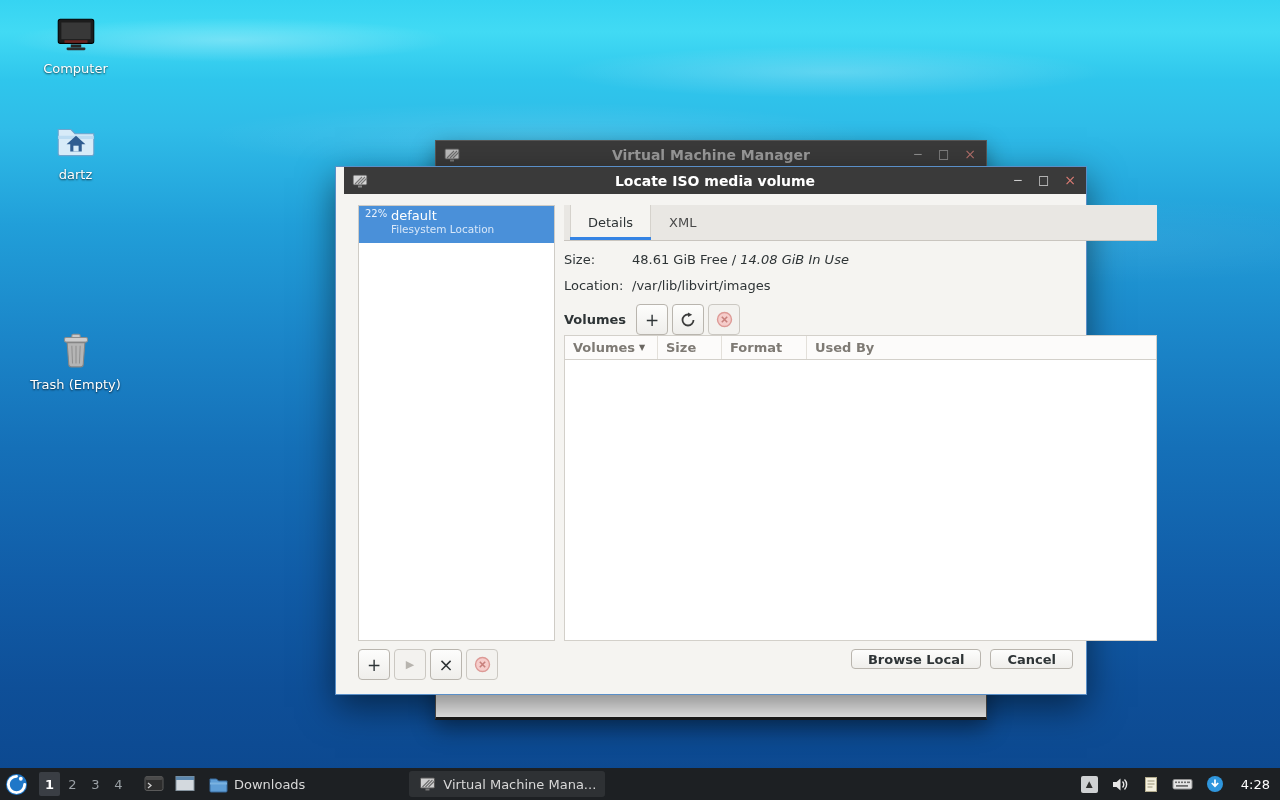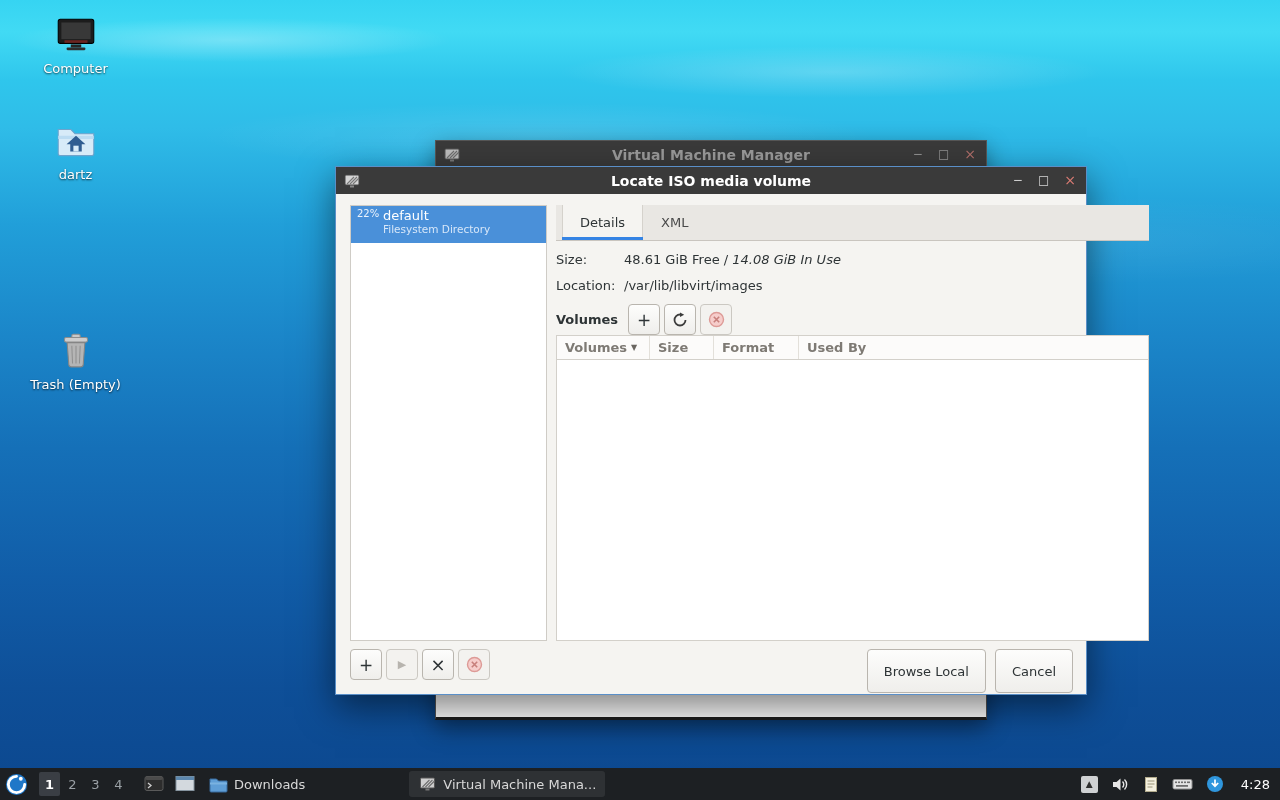--- a/index.html
+++ b/index.html
@@ -38,21 +38,21 @@
   .unfocused .tb-btn { color:#8d8d8d; }
   .unfocused .tb-btn.close { color:#a96a66; }
 
   
   #vmm-window { position:absolute; left:435px; top:140px; width:552px; height:580px;
     background:#fdfdfd; border:1px solid #565656; border-bottom:3px solid #1d1d1d;
     box-shadow:0 8px 22px rgba(0,0,0,.42); }
 
   
   #dialog { position:absolute; left:335px; top:166px; width:752px; height:529px;
-    background:#f5f4f1; border:1px solid #5a8fc8; box-shadow:0 12px 34px rgba(0,0,0,.5); }
+    background:#f5f4f1; border:1px solid #5a8fc8; box-shadow:0 12px 34px rgba(0,0,0,.5);padding-left:8px; }
   .dialog-body { position:relative; height:500px; }
 
   .pool-list { position:absolute; left:14px; top:11px; width:197px; height:436px;
     background:#fff; border:1px solid #cfccc6; overflow:hidden; }
   .pool-item { display:flex; align-items:flex-start; height:37px; padding:2px 6px;
     background:#4a90d9; color:#fff; cursor:pointer; }
   .pool-item .pct { font-size:10px; width:26px; color:#eaf2fc; }
   .pool-item .pool-name { font-size:13px; line-height:15px; }
   .pool-item .pool-type { font-size:10.5px; color:#d7e7f9; }
 
@@ -81,23 +81,23 @@
   .vol-table { position:absolute; left:0; right:0; top:130px; bottom:0;
     border:1px solid #d3d0ca; background:#fff; display:flex; flex-direction:column; }
   .vt-head { display:flex; border-bottom:1px solid #d3d0ca; background:#fcfbfa; }
   .th { padding:4px 8px; font-size:13px; font-weight:bold; color:#7e7a74;
     border-right:1px solid #e3e0da; display:flex; align-items:center; gap:4px; cursor:pointer; }
   .th:last-child { border-right:none; }
   .th .sort { font-size:8px; color:#6a6661; }
   .vt-body { flex:1; background:#fff; }
 
   .footer-btns { position:absolute; right:13px; top:455px; display:flex; gap:9px; }
-  .btn { height:44px; padding:0 16px; display:flex; align-items:center; justify-content:center;
+  .btn { height:20px; padding:0 16px; display:flex; align-items:center; justify-content:center;
     background:linear-gradient(#fdfdfc,#efeeeb); border:1px solid #b9b5ae; border-radius:4px;
-    font-size:13px; color:#2e3436; cursor:pointer; }
+    font-size:13px; color:#2e3436; cursor:pointer;font-weight:bold; }
   .btn.disabled { color:#aba8a2; background:#f3f2ef; border-color:#cbc8c2; cursor:default; }
 
   
   #taskbar { position:absolute; left:0; bottom:0; width:1280px; height:32px;
     background:#1d2023; display:flex; align-items:center; color:#d8d8d8; font-size:13px; }
   .ws { width:21px; height:24px; display:flex; align-items:center; justify-content:center;
     color:#9aa0a5; margin:0 1px; border-radius:2px; cursor:pointer; }
   .ws.active { background:#3a3e44; color:#ffffff; font-weight:bold; }
   .tb-ic { display:flex; align-items:center; cursor:pointer;justify-content:flex-end; }
   .task-btn { display:flex; align-items:center; gap:7px; height:26px; padding:0 10px;
@@ -189,21 +189,21 @@
       </span>
     </div>
 
     <div class="dialog-body">
 
       <div class="pool-list">
         <div class="pool-item">
           <span class="pct">22%</span>
           <span>
             <div class="pool-name">default</div>
-            <div class="pool-type">Filesystem Directory</div>
+            <div class="pool-type">Filesystem Location</div>
           </span>
         </div>
       </div>
 
       <div class="pool-toolbar">
         <span class="tbtn">
             <span>+</span>
           </span>
         <span class="tbtn disabled">
             <span style="font-size:11px;">▶</span>

